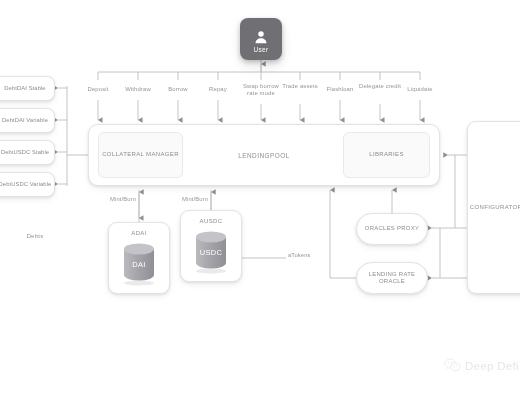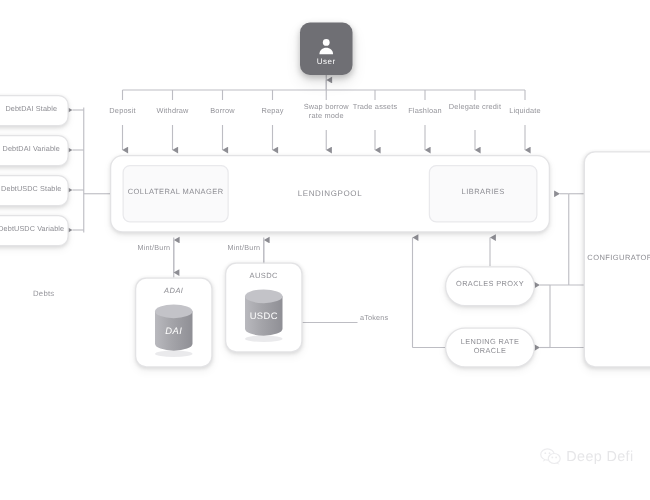--- a/index.html
+++ b/index.html
@@ -134,21 +134,21 @@
   }
 
   
   .token-node {
     width: 62px; height: 72px;
     border-radius: 9px;
     flex-direction: column;
     justify-content: flex-start;
     padding-top: 7px;
   }
-  #adai-node  { left: 108px; top: 222px; font-style: italic; }
+  #adai-node  { left: 108px; top: 222px; }
   #ausdc-node { left: 180px; top: 210px; }
   .token-title {
     font-size: 6.0px;
     color: #8d8d93;
     letter-spacing: 0.35px;
   }
   .cyl-wrap { margin-top: 4px; }
 
   
   .pill-node {
@@ -180,21 +180,21 @@
     letter-spacing: 0.15px;
     white-space: nowrap;
   }
   #mintburn-left  { left: 110px; top: 196px; }
   #mintburn-right { left: 182px; top: 196px; }
   #atokens-label  { left: 288px; top: 252px; }
 
   
   #watermark {
     position: absolute;
-    left: 432px; top: 358px;
+    left: 444px; top: 358px;
     display: flex;
     align-items: center;
     gap: 4px;
     opacity: 0.55;
   }
   #watermark .wm-text {
     font-size: 11.5px;
     color: #d2d2d6;
     letter-spacing: 0.3px;
   }

